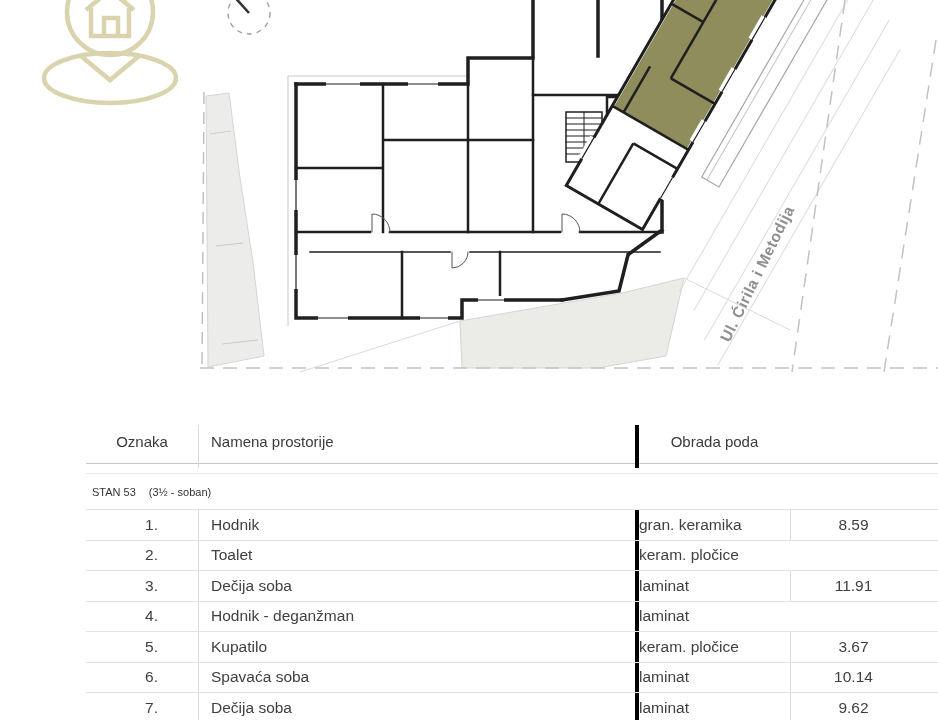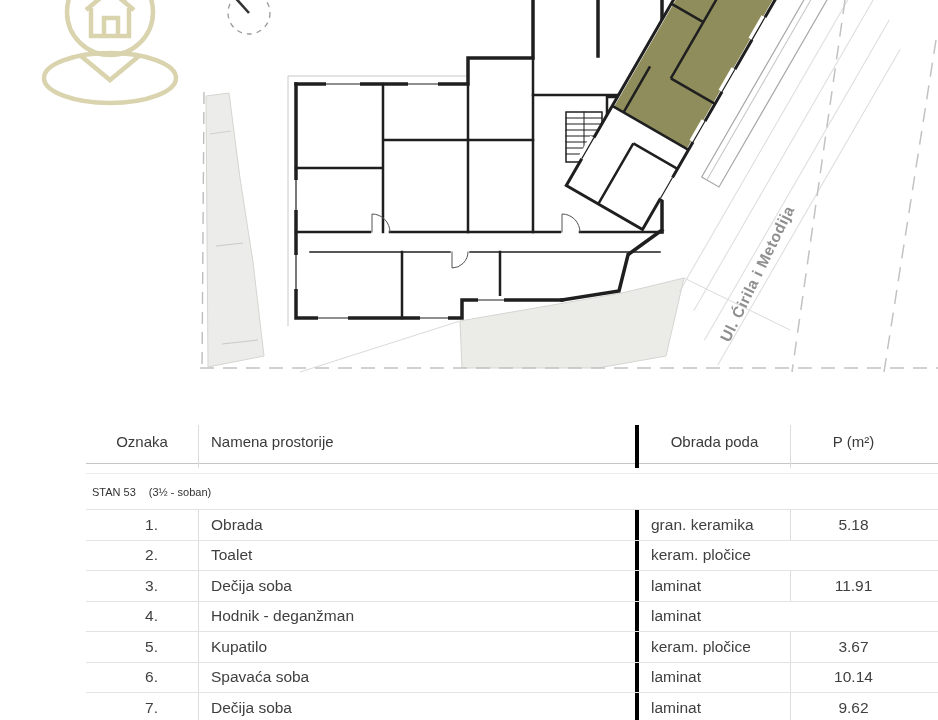--- a/index.html
+++ b/index.html
@@ -13,21 +13,21 @@
   .tr > div{height:100%;display:flex;align-items:center;}
   .hdr{height:33px;border-bottom:1px solid #c6c6c6;font-size:15px;color:#3a3a3a;}
   .hdr > div{padding-bottom:10px;}
   .spacer{height:9px;border-bottom:1px solid #ececec;}
   .grp{height:35px;display:flex;align-items:center;border-bottom:1px solid #e3e3e3;
        font-size:11px;color:#333;padding-left:6px;}
   .grp .sub{margin-left:13px;}
   .row{height:29.5px;border-bottom:1px solid #e3e3e3;font-size:15.5px;color:#3f3f3f;}
   .c-num{justify-content:flex-end;padding-right:40px;}
   .c-name{padding-left:12px;}
-  .c-floor{padding-left:12px;}
+  .c-floor{}
   .c-area{justify-content:center;padding-right:22px;}
   .h-oznaka{justify-content:center;}
   .h-name{padding-left:12px;}
   .h-floor{justify-content:center;}
   .h-area{justify-content:center;padding-right:22px;}
   .vline2{border-left:1px solid #dcdcdc;}
   .vline3{border-left:4px solid #000000;}
   .vline4{border-left:1px solid #dcdcdc;}
 </style>
 </head>
@@ -165,36 +165,35 @@
       <path d="M90,29 V38" stroke-width="5"></path>
     </g>
   </svg>
 
   <div class="tbl">
 
     <div class="tr hdr">
       <div class="h-oznaka">Oznaka</div>
       <div class="h-name vline2">Namena prostorije</div>
       <div class="h-floor vline3">Obrada poda</div>
-      <div class="h-area vline4">P (m²)</div>
     </div>
 
     <div class="spacer"></div>
 
     <div class="grp">
       <span>STAN 53</span>
       <span class="sub">(3½ - soban)</span>
     </div>
 
     <div>
       <div class="tr row">
         <div class="c-num">1.</div>
-        <div class="c-name vline2">Obrada</div>
+        <div class="c-name vline2">Hodnik</div>
         <div class="c-floor vline3">gran. keramika</div>
-        <div class="c-area vline4">5.18</div>
+        <div class="c-area vline4">8.59</div>
       </div>
 
       <div class="tr row">
         <div class="c-num">2.</div>
         <div class="c-name vline2">Toalet</div>
         <div class="c-floor vline3">keram. pločice</div>
       </div>
 
       <div class="tr row">
         <div class="c-num">3.</div>

